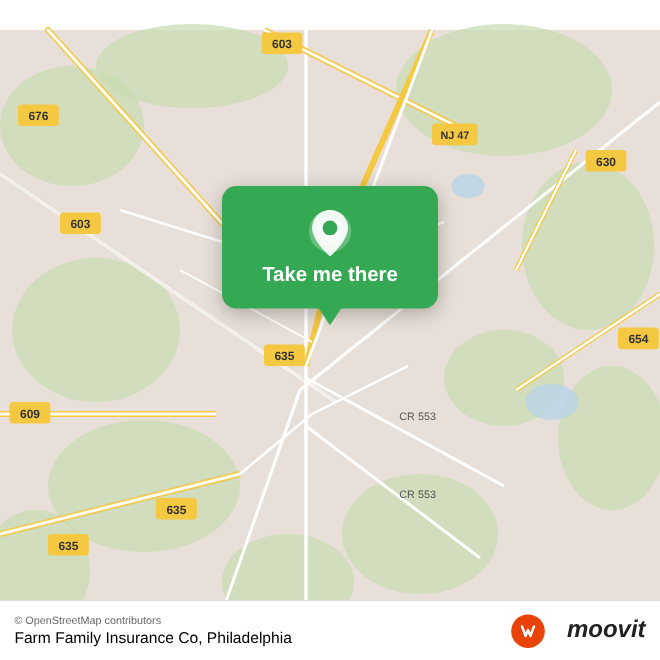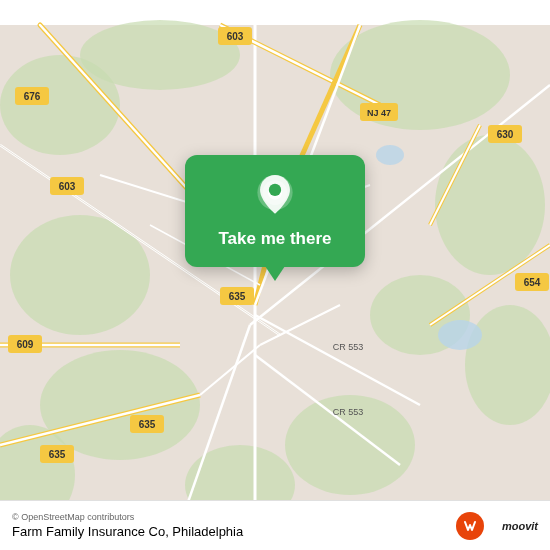--- a/index.html
+++ b/index.html
@@ -72,40 +72,40 @@
       border-radius: 50%;
       display: flex;
       align-items: center;
       justify-content: center;
       color: white;
       font-size: 14px;
       font-weight: bold;
     }
 
     #moovit-text {
-      font-size: 11px;
+      font-size: 20px;
       font-weight: bold;
       color: #222;
       font-style: italic;
       margin-left: 12px;
     }
 
     
     #popup-card {
       position: absolute;
       top: 155px;
       left: 50%;
       transform: translateX(-50%);
       background: #34a853;
       border-radius: 12px;
       padding: 20px 30px 18px 30px;
       display: flex;
       flex-direction: column;
       align-items: center;
-      gap: 10px;
+      gap: 0;
       z-index: 20;
       box-shadow: 0 4px 16px rgba(0,0,0,0.25);
       min-width: 180px;
     }
 
     #pin-icon {
       width: 44px;
       height: 44px;
     }
 

